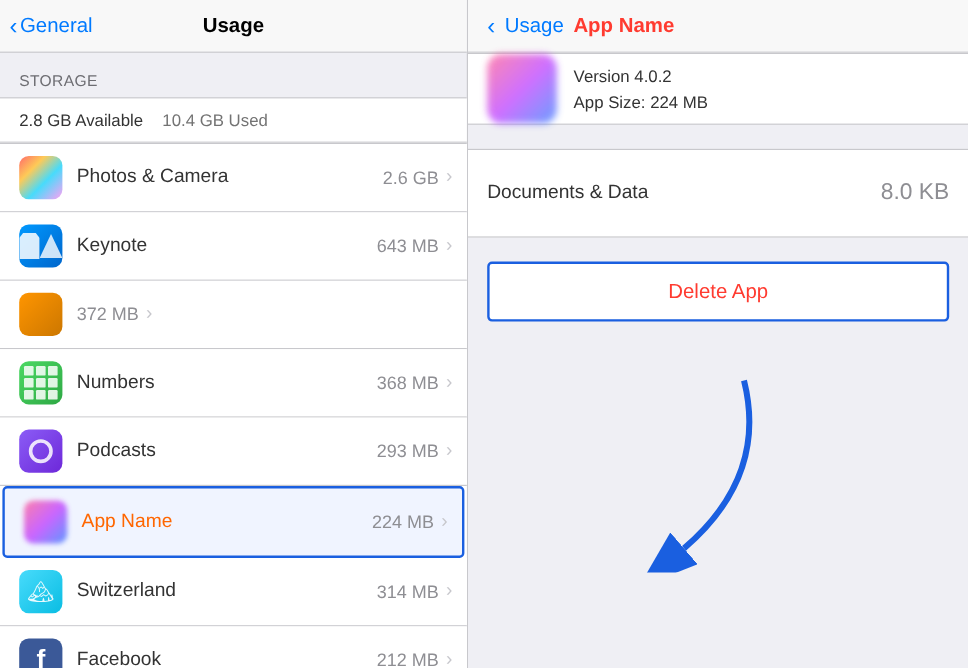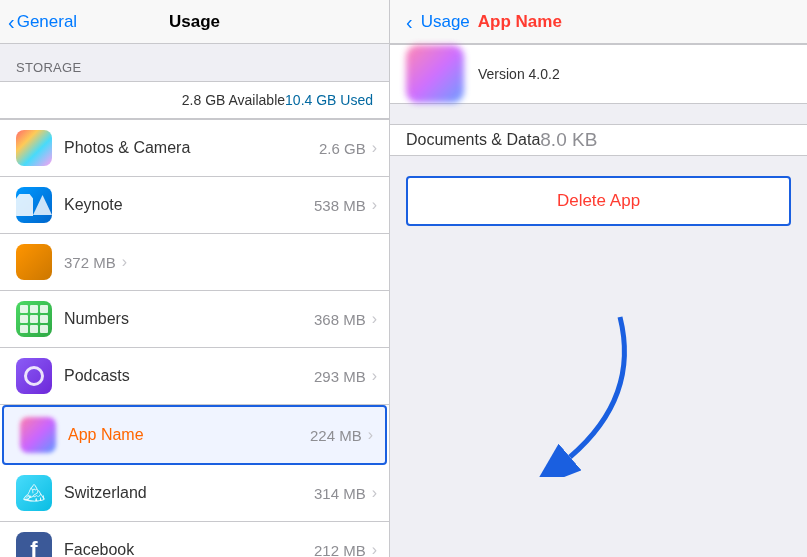--- a/index.html
+++ b/index.html
@@ -63,32 +63,33 @@
       text-transform: uppercase;
       letter-spacing: 0.3px;
     }
 
     .storage-info {
       background: #fff;
       border-top: 1px solid #c8c8cc;
       border-bottom: 1px solid #c8c8cc;
       padding: 10px 16px;
       display: flex;
-      justify-content: flex-end;
+      justify-content: flex-start;
       align-items: center;
     }
 
     .storage-available {
       font-size: 14px;
       color: #333;
     }
 
     .storage-used {
       font-size: 14px;
-      color: #0369a1;
+      color: #737373;
+      margin-left: 16px;
     }
 
     .list-container {
       background: #fff;
       border-top: 1px solid #c8c8cc;
       border-bottom: 1px solid #c8c8cc;
       margin-top: 0;
     }
 
     .list-item {
@@ -243,23 +244,23 @@
       font-size: 14px;
       color: #333;
       line-height: 1.6;
     }
 
     .docs-data-row {
       background: #fff;
       border-top: 1px solid #c8c8cc;
       border-bottom: 1px solid #c8c8cc;
       display: flex;
-      justify-content: flex-start;
-      align-items: center;
-      padding: 4px 16px;
+      justify-content: space-between;
+      align-items: center;
+      padding: 25px 16px;
       margin-top: 20px;
     }
 
     .docs-data-label {
       font-size: 16px;
       color: #333;
     }
 
     .docs-data-value {
       font-size: 19px;
@@ -370,21 +371,21 @@
       <span class="item-name">Photos &amp; Camera</span>
       <span class="item-size">2.6 GB</span>
       <span class="item-chevron">›</span>
     </div>
 
     <div class="list-item">
       <div class="app-icon icon-keynote">
         <div class="keynote-shape"></div>
       </div>
       <span class="item-name">Keynote</span>
-      <span class="item-size">538 MB</span>
+      <span class="item-size">643 MB</span>
       <span class="item-chevron">›</span>
     </div>
 
     <div class="list-item">
       <div class="app-icon icon-pages"></div>
       <span class="item-size">372 MB</span>
       <span class="item-chevron">›</span>
     </div>
 
     <div class="list-item">
@@ -445,20 +446,21 @@
   <div class="right-nav-bar">
     <span class="nav-chevron" style="color:#007aff;">‹</span>
     <span style="color:#007aff;font-size:17px;">Usage</span>
     <span class="right-nav-title">App Name</span>
   </div>
 
   <div class="app-detail-card">
     <div class="app-detail-icon"></div>
     <div class="app-detail-info">
       <div>Version 4.0.2</div>
+      <div>App Size: 224 MB</div>
     </div>
   </div>
 
   <div class="docs-data-row">
     <span class="docs-data-label">Documents &amp; Data</span>
     <span class="docs-data-value">8.0 KB</span>
   </div>
 
   <div class="delete-btn-container">
     <div class="delete-btn">

